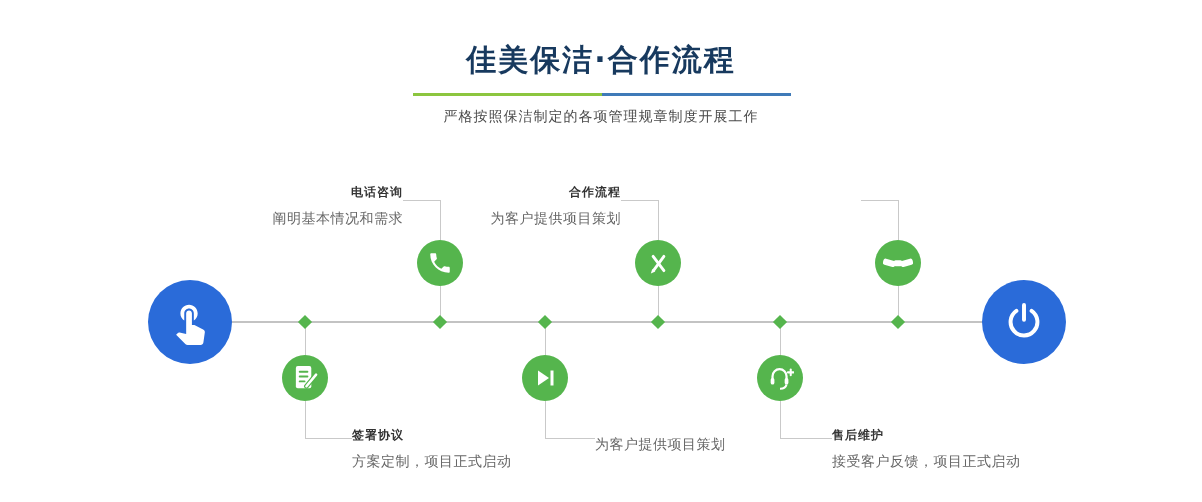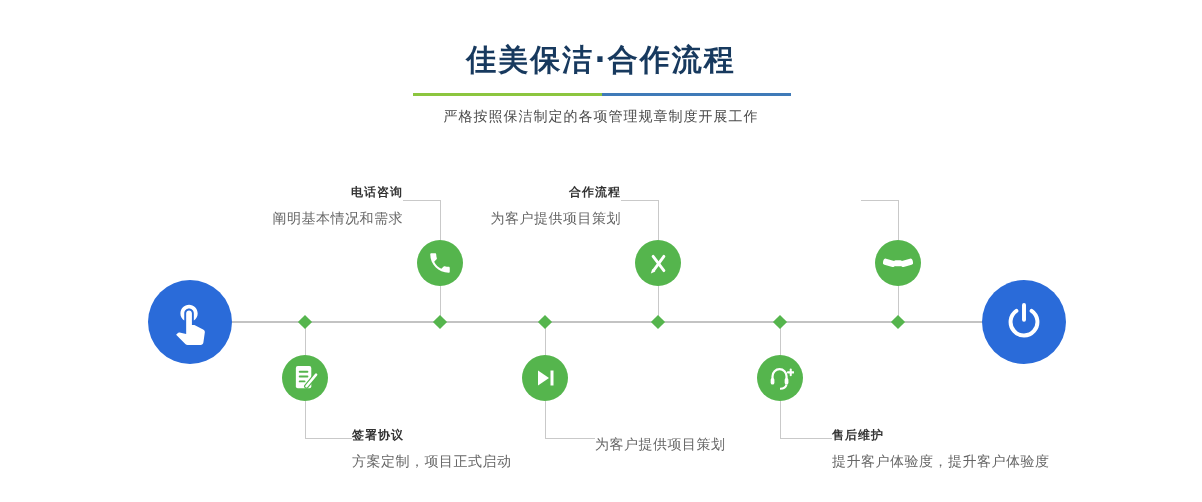--- a/index.html
+++ b/index.html
@@ -229,16 +229,16 @@
     <div class="step-title">签署协议</div>
     <div class="step-desc">方案定制，项目正式启动</div>
   </div>
 
   <div class="step-label bottom" style="left:595px;top:427px;">
     <div class="step-desc">为客户提供项目策划</div>
   </div>
 
   <div class="step-label bottom" style="left:832px;top:427px;">
     <div class="step-title">售后维护</div>
-    <div class="step-desc">提升客户体验度，提升客户体验度</div>
+    <div class="step-desc">接受客户反馈，项目正式启动</div>
   </div>
 
 </div>
 
 </body></html>

